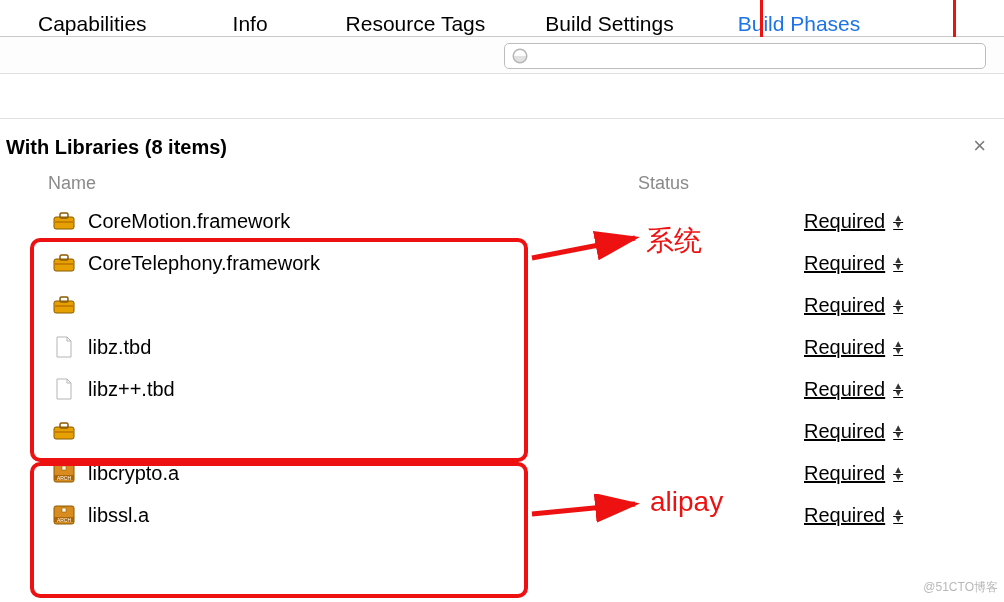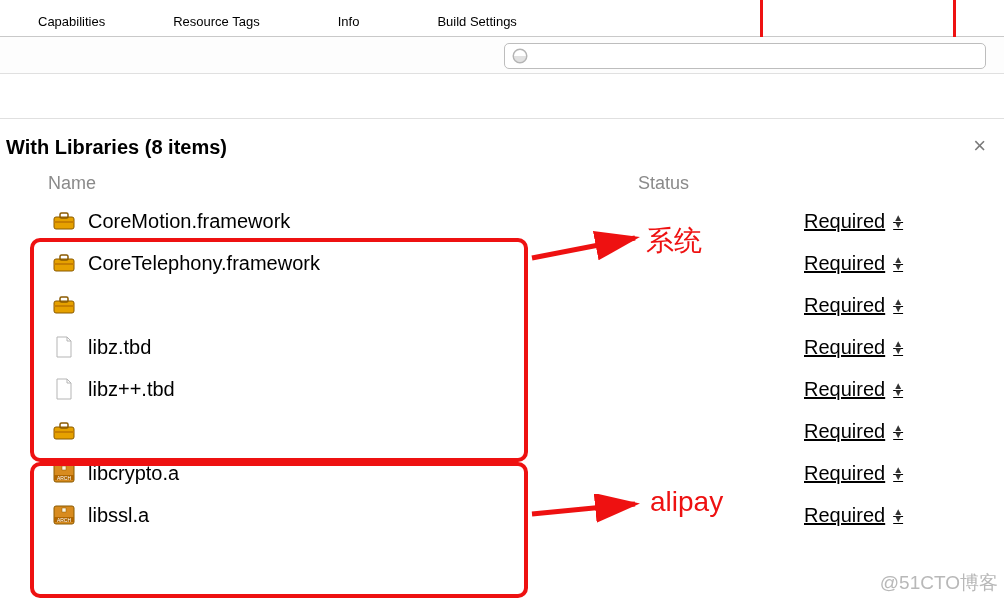--- a/index.html
+++ b/index.html
@@ -8,24 +8,24 @@
     width: 1004px;
     height: 602px;
     font-family: "Helvetica Neue", Helvetica, Arial, sans-serif;
     background: #ffffff;
     color: #000;
     overflow: hidden;
     position: relative;
   }
   .tabbar {
     display: flex;
-    align-items: center;
+    align-items: flex-end;
     height: 36px;
     border-bottom: 1px solid #c9c9c9;
-    font-size: 13px;
+    font-size: 21px;
   }
   .tab {
     flex: 0 0 auto;
     padding: 7px 38px 0 38px;
     color: #000;
     cursor: pointer;
   }
   .tab.active {
     color: #1c74e6;
     margin-top: 40px;
@@ -131,30 +131,30 @@
   .ann-text {
     color: #e11;
     font-size: 28px;
     font-family: Liberation Sans, sans-serif;
   }
   .watermark {
     position: absolute;
     right: 6px;
     bottom: 6px;
     color: #b8b8b8;
-    font-size: 19px;
+    font-size: 12px;
   }
 </style>
 </head>
 <body>
 
 <div class="tabbar">
   <div class="tab">Capabilities</div>
+  <div class="tab" style="padding-left:48px;padding-right:48px">Info</div>
   <div class="tab" style="padding-left:30px;padding-right:30px">Resource Tags</div>
-  <div class="tab" style="padding-left:48px;padding-right:48px">Info</div>
   <div class="tab" style="padding-left:30px;padding-right:30px">Build Settings</div>
   <div class="tab active" style="padding-left:34px;padding-right:34px">Build Phases</div>
 </div>
 <div class="tabhl" style="left:760px; top:-6px; width:190px; height:46px;"></div>
 
 <div class="filterrow">
   <div class="filter">
     <span class="filter-icon">
       <svg viewBox="0 0 24 24" width="18" height="18">
           <circle cx="12" cy="12" r="9" fill="none" stroke="#777" stroke-width="2"></circle>

